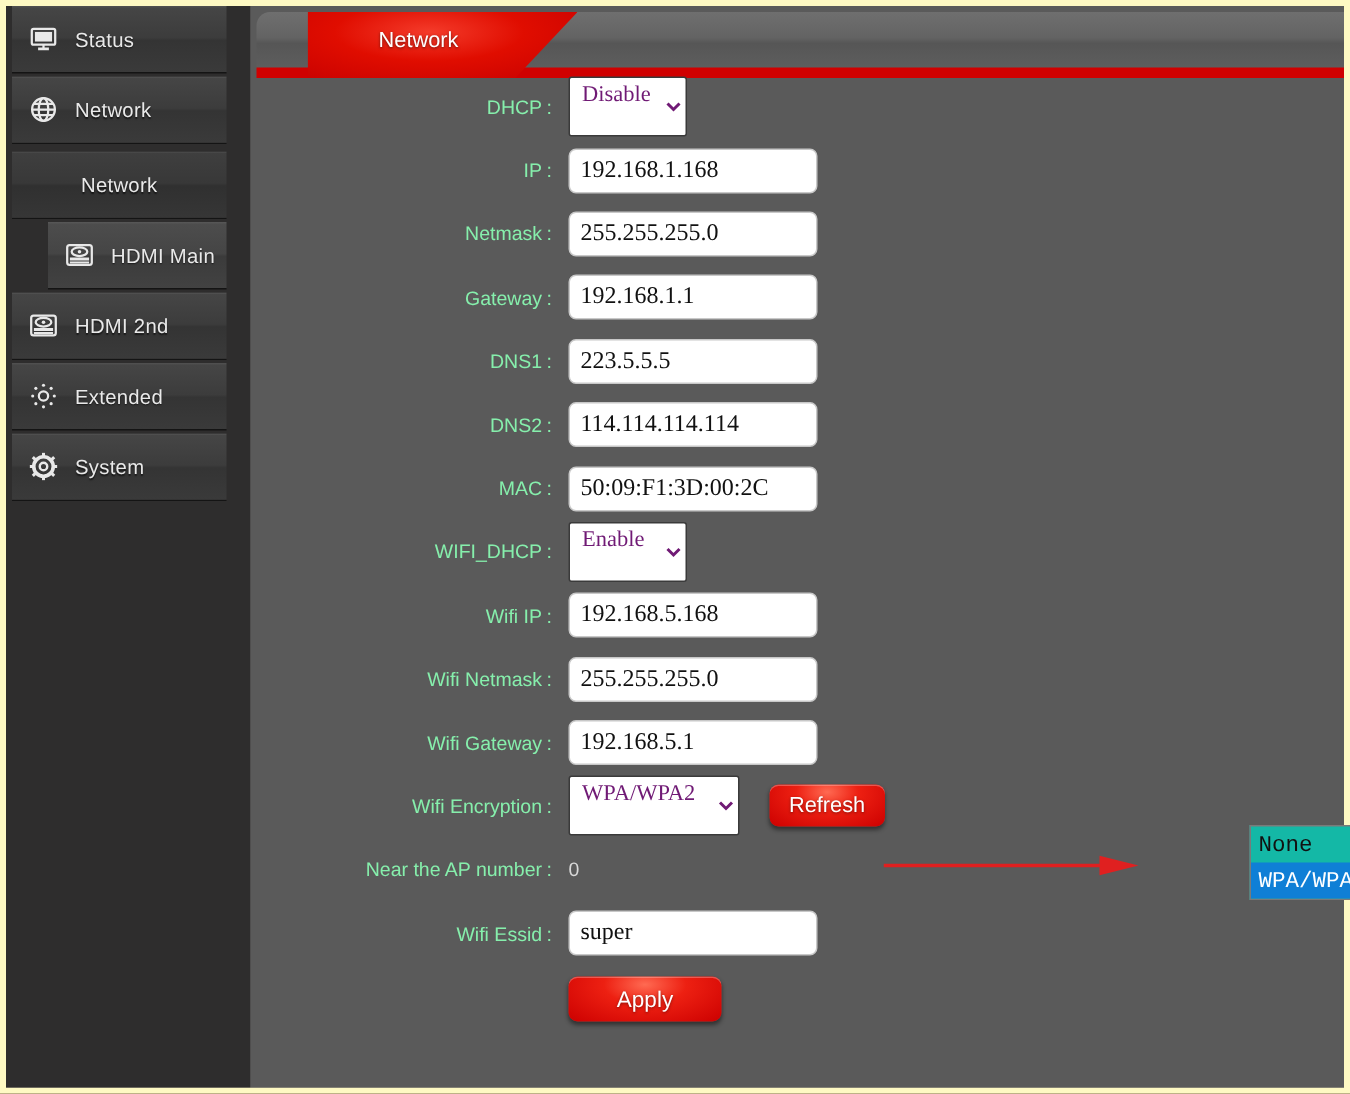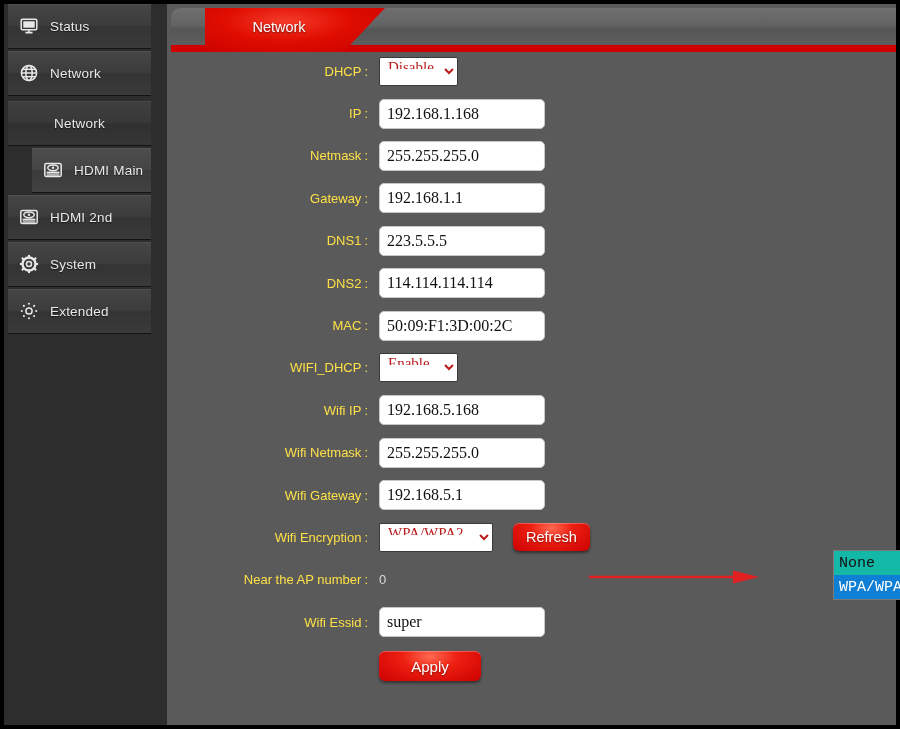--- a/index.html
+++ b/index.html
@@ -4,21 +4,21 @@
 <style>
   html,body{margin:0;padding:0;}
   body{
     width:900px;height:729px;overflow:hidden;
     background:#f0a020;
     font-family:"Liberation Sans", sans-serif;
   }
   #app{
     position:absolute;left:0;top:0;width:900px;height:729px;
     box-sizing:border-box;
-    border:4px solid #000000;
+    border:4px solid #fef9c3;
     background:#5a5a5a;
   }
 
   
   #sidebar{
     position:absolute;left:0;top:0;width:163px;height:721px;
     background:#2e2d2d;
   }
   .nav-item{
     position:relative;
@@ -78,37 +78,37 @@
 
   
   #form{
     position:absolute;left:0;top:46px;right:0;bottom:0;
   }
   .row{
     position:relative;height:42.4px;display:flex;align-items:center;
   }
   .lbl{
     width:212px;min-width:212px;text-align:right;
-    color:#fde047;font-size:13px;
+    color:#86efac;font-size:13px;
     padding-right:11px;box-sizing:border-box;
     white-space:nowrap;
   }
   .lbl .colon{padding-left:3px;}
   .ctl{display:flex;align-items:center;}
 
   input.txt{
     width:166px;height:30px;box-sizing:border-box;
     background:#ffffff;border:1px solid #c8c8c8;border-radius:5px;
     font-family:"Liberation Serif", serif;
     font-size:16px;color:#111;
     padding:0 7px;outline:none;
   }
   select.sel{
-    height:29px;box-sizing:border-box;
-    background:#ffffff;color:#b91c1c;
+    height:40px;box-sizing:border-box;
+    background:#ffffff;color:#701a75;
     border:1px solid #3a3a3a;border-radius:2px;
     font-family:"Liberation Serif", serif;font-size:15px;
     padding:0 2px 16px 4px;outline:none;
   }
   select.sel.w-dhcp{width:79px;}
   select.sel.w-enc{width:114px;}
 
   .plain-val{
     color:#d9d9d9;font-size:13px;font-family:"Liberation Sans", sans-serif;
   }
@@ -197,54 +197,54 @@
         <div class="nav-ico">
           <svg width="20" height="20" viewBox="0 0 20 20" fill="none" stroke="#e8e8e8" stroke-width="1.5">
             <rect x="1.8" y="3.4" width="16.4" height="13.2" rx="1.6"></rect>
             <ellipse cx="10" cy="7.8" rx="5.2" ry="2.9"></ellipse>
             <circle cx="10" cy="7.8" r="1.2" fill="#e8e8e8" stroke="none"></circle>
             <line x1="3.6" y1="12.6" x2="16.4" y2="12.6" stroke-width="2"></line>
             <line x1="3.6" y1="15" x2="16.4" y2="15" stroke-width="1.3"></line>
           </svg>
         </div>
         <div class="nav-lbl">HDMI 2nd</div>
+      </div>
+      <div class="nav-item">
+        <div class="nav-ico">
+          <svg width="20" height="20" viewBox="0 0 20 20" fill="none" stroke="#e8e8e8" stroke-width="1.5">
+            <circle cx="10" cy="10" r="3.1"></circle>
+            <circle cx="10" cy="2.8" r="1.05" fill="#e8e8e8" stroke="none"></circle>
+            <circle cx="10" cy="17.2" r="1.05" fill="#e8e8e8" stroke="none"></circle>
+            <circle cx="2.8" cy="10" r="1.05" fill="#e8e8e8" stroke="none"></circle>
+            <circle cx="17.2" cy="10" r="1.05" fill="#e8e8e8" stroke="none"></circle>
+            <circle cx="4.9" cy="4.9" r="1.05" fill="#e8e8e8" stroke="none"></circle>
+            <circle cx="15.1" cy="4.9" r="1.05" fill="#e8e8e8" stroke="none"></circle>
+            <circle cx="4.9" cy="15.1" r="1.05" fill="#e8e8e8" stroke="none"></circle>
+            <circle cx="15.1" cy="15.1" r="1.05" fill="#e8e8e8" stroke="none"></circle>
+          </svg>
+        </div>
+        <div class="nav-lbl">Extended</div>
       </div>
       <div class="nav-item">
         <div class="nav-ico">
           <svg width="20" height="20" viewBox="0 0 20 20" fill="none" stroke="#e8e8e8" stroke-width="1.5">
             <circle cx="10" cy="10" r="6.5" stroke-width="2.4"></circle>
             <circle cx="10" cy="10" r="2.5" stroke-width="1.6"></circle>
             <rect x="9" y="0.9" width="2" height="3.4" fill="#e8e8e8" stroke="none"></rect>
             <rect x="9" y="15.7" width="2" height="3.4" fill="#e8e8e8" stroke="none"></rect>
             <rect x="0.9" y="9" width="3.4" height="2" fill="#e8e8e8" stroke="none"></rect>
             <rect x="15.7" y="9" width="3.4" height="2" fill="#e8e8e8" stroke="none"></rect>
             <rect x="3" y="3.3" width="2" height="3.2" fill="#e8e8e8" stroke="none" transform="rotate(-45 4 4.9)"></rect>
             <rect x="15" y="3.3" width="2" height="3.2" fill="#e8e8e8" stroke="none" transform="rotate(45 16 4.9)"></rect>
             <rect x="3" y="13.5" width="2" height="3.2" fill="#e8e8e8" stroke="none" transform="rotate(45 4 15.1)"></rect>
             <rect x="15" y="13.5" width="2" height="3.2" fill="#e8e8e8" stroke="none" transform="rotate(-45 16 15.1)"></rect>
           </svg>
         </div>
         <div class="nav-lbl">System</div>
       </div>
-      <div class="nav-item">
-        <div class="nav-ico">
-          <svg width="20" height="20" viewBox="0 0 20 20" fill="none" stroke="#e8e8e8" stroke-width="1.5">
-            <circle cx="10" cy="10" r="3.1"></circle>
-            <circle cx="10" cy="2.8" r="1.05" fill="#e8e8e8" stroke="none"></circle>
-            <circle cx="10" cy="17.2" r="1.05" fill="#e8e8e8" stroke="none"></circle>
-            <circle cx="2.8" cy="10" r="1.05" fill="#e8e8e8" stroke="none"></circle>
-            <circle cx="17.2" cy="10" r="1.05" fill="#e8e8e8" stroke="none"></circle>
-            <circle cx="4.9" cy="4.9" r="1.05" fill="#e8e8e8" stroke="none"></circle>
-            <circle cx="15.1" cy="4.9" r="1.05" fill="#e8e8e8" stroke="none"></circle>
-            <circle cx="4.9" cy="15.1" r="1.05" fill="#e8e8e8" stroke="none"></circle>
-            <circle cx="15.1" cy="15.1" r="1.05" fill="#e8e8e8" stroke="none"></circle>
-          </svg>
-        </div>
-        <div class="nav-lbl">Extended</div>
-      </div>
     </div>
 
   <div id="content">
 
     <div id="tabstrip">
       <div class="tab">
         <div class="tab-lbl">Network</div>
       </div>
     </div>
 

